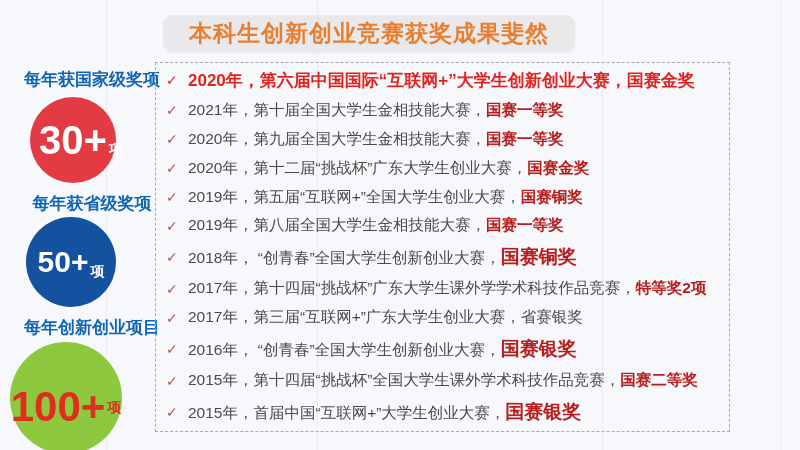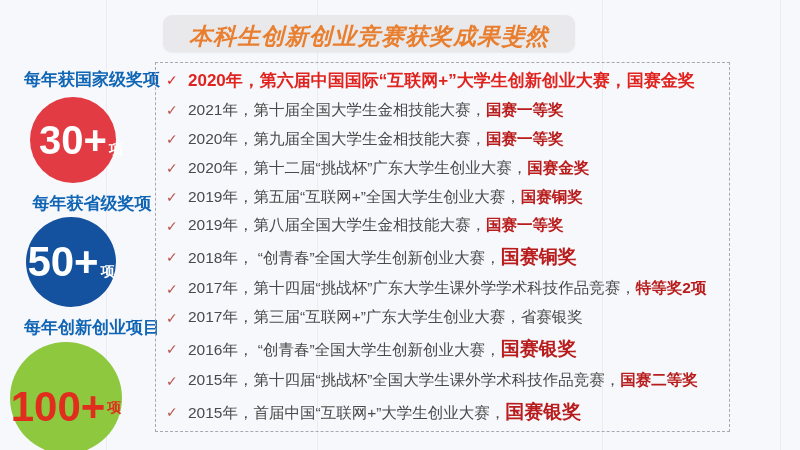--- a/index.html
+++ b/index.html
@@ -6,42 +6,41 @@
   body{
     width:800px;height:450px;position:relative;overflow:hidden;
     background:#F7F8FB;
     font-family:"Liberation Sans","DejaVu Sans",sans-serif;
   }
   .vline{position:absolute;top:0;bottom:0;width:1px;background:rgba(130,140,165,0.10);}
   
   .title-pill{
     position:absolute;left:163px;top:15px;width:412px;height:37px;
     background:#E9E9EB;border-radius:9px;
-    display:flex;align-items:flex-end;justify-content:center;
+    display:flex;align-items:center;justify-content:center;
     box-shadow:0 1px 2px rgba(0,0,0,0.06);
-    font-style:italic;
   }
   .title-pill span{
     color:#E87E2E;font-weight:bold;font-size:23px;letter-spacing:1px;white-space:nowrap;
   }
   
   .stat-label{
     position:absolute;left:21px;width:142px;text-align:center;
     color:#1065B5;font-weight:bold;font-size:17px;white-space:nowrap;
   }
   .stat-circle{
     position:absolute;border-radius:50%;
     display:flex;align-items:center;justify-content:center;
   }
   .stat-circle .val{font-weight:bold;line-height:1;}
   .stat-circle .unit{font-weight:bold;font-size:14px;margin-left:2px;margin-top:18px;line-height:1;}
   #circle-1{left:30px;top:97px;width:86px;height:86px;}
   #circle-1 .val{font-size:40px;padding-left:16px;}
   #circle-2{left:26px;top:217px;width:90px;height:90px;}
-  #circle-2 .val{font-size:42px;}
+  #circle-2 .val{font-size:30px;}
   #circle-3{left:10px;top:342px;width:112px;height:112px;}
   #circle-3 .val{font-size:42px;margin-top:18px;}
   #label-1{top:68px;}
   #label-2{top:192px;}
   #label-3{top:316px;}
   
   .awards-box{
     position:absolute;left:155px;top:62px;width:575px;height:370px;
     border:1px dashed #A8A8B4;box-sizing:border-box;
   }

